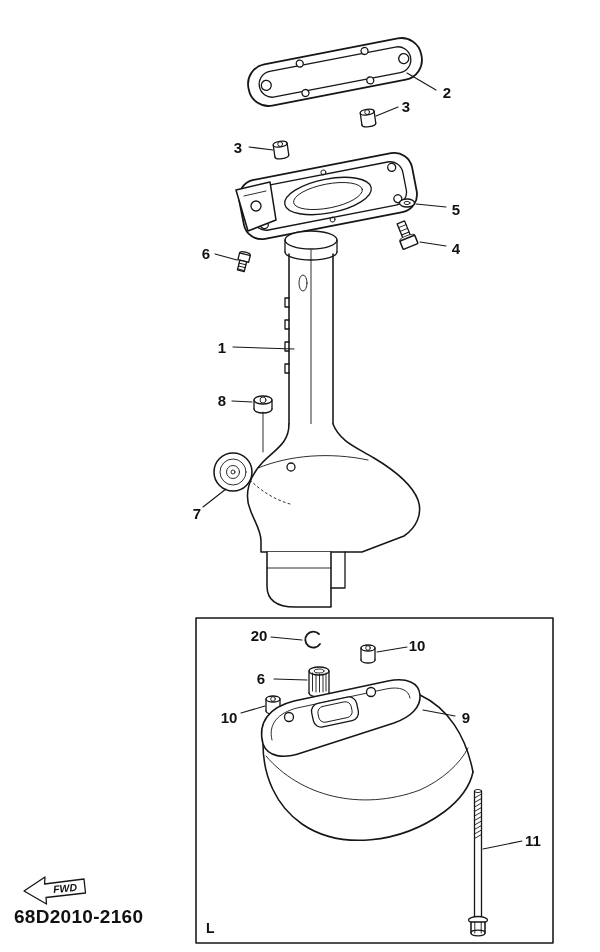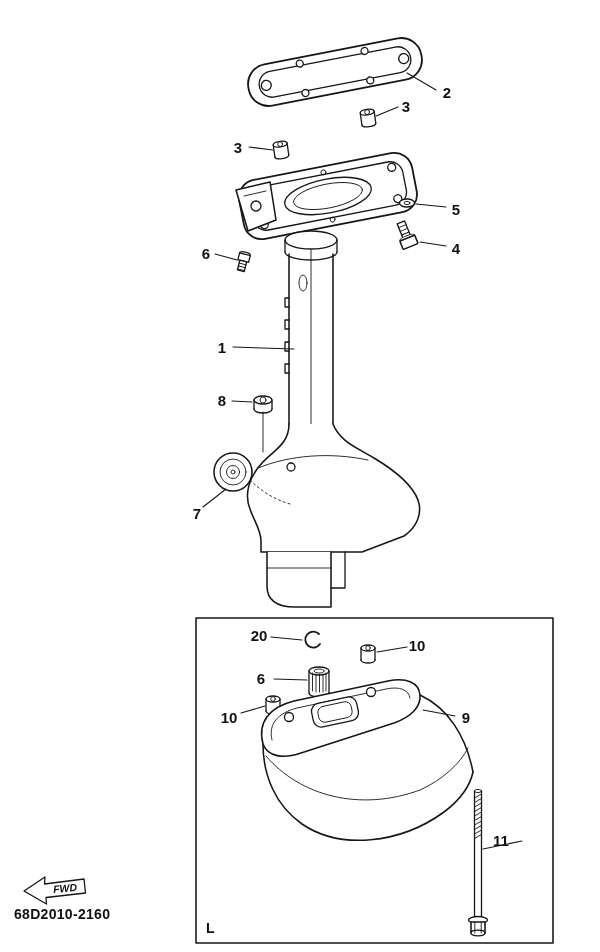--- a/index.html
+++ b/index.html
@@ -18,21 +18,21 @@
   .art .thin { stroke-width:0.9; }
   .art .dash { stroke-dasharray:2 3; stroke-width:0.9; }
   .art .lead { stroke-width:1.1; }
 
   .callout {
     position:absolute; transform:translate(-50%,-50%);
     font-weight:700; font-size:15px; color:#111; white-space:nowrap;
   }
   .code-label {
     position:absolute; left:14px; top:906px;
-    font-weight:700; font-size:14px; letter-spacing:.3px; color:#111;
+    font-weight:700; font-size:19px; letter-spacing:.3px; color:#111;
   }
   .inset-l-label {
     position:absolute; left:206px; top:920px;
     font-weight:700; font-size:14px; color:#111;
   }
   .fwd-label {
     position:absolute; left:65px; top:888px;
     transform:translate(-50%,-50%) rotate(-5deg);
     font-style:italic; font-weight:700; font-size:10.5px; color:#111;
   }
@@ -216,21 +216,21 @@
   <span class="callout" style="left:406px; top:106px">3</span>
   <span class="callout" style="left:238px; top:147px">3</span>
   <span class="callout" style="left:456px; top:248px">4</span>
   <span class="callout" style="left:456px; top:209px">5</span>
   <span class="callout" style="left:206px; top:253px">6</span>
   <span class="callout" style="left:197px; top:513px">7</span>
   <span class="callout" style="left:222px; top:400px">8</span>
   <span class="callout" style="left:466px; top:717px">9</span>
   <span class="callout" style="left:417px; top:645px">10</span>
   <span class="callout" style="left:229px; top:717px">10</span>
-  <span class="callout" style="left:501px; top:840px">11</span>
+  <span class="callout" style="left:533px; top:840px">11</span>
   <span class="callout" style="left:261px; top:678px">6</span>
   <span class="callout" style="left:259px; top:635px">20</span>
 
   <span class="fwd-label">FWD</span>
   <span class="inset-l-label">L</span>
   <span class="code-label">68D2010-2160</span>
 
 </div>
 
 </body></html>

